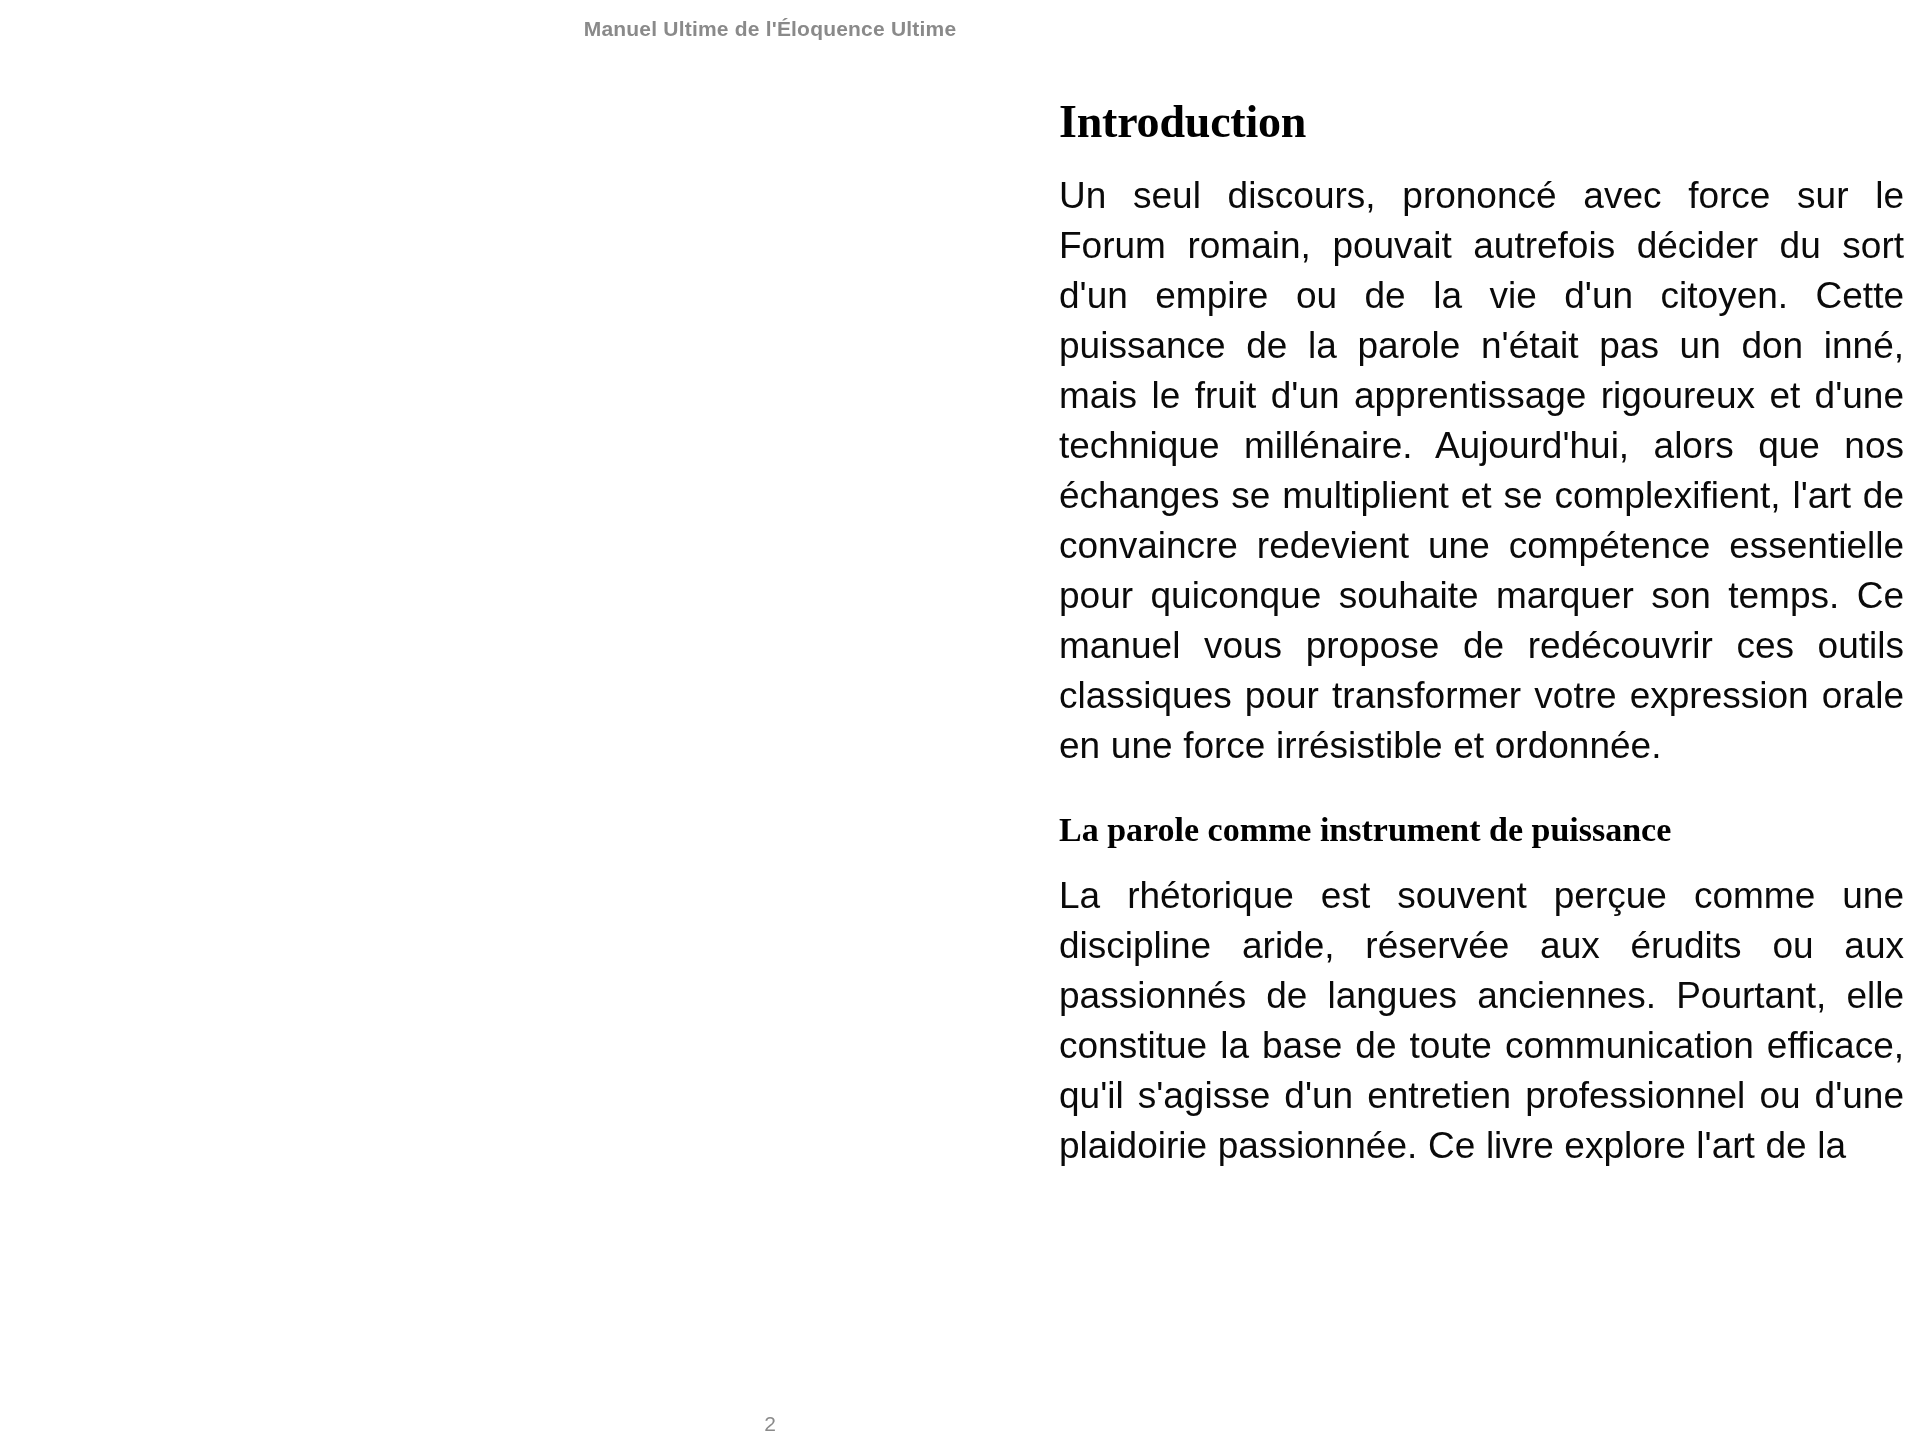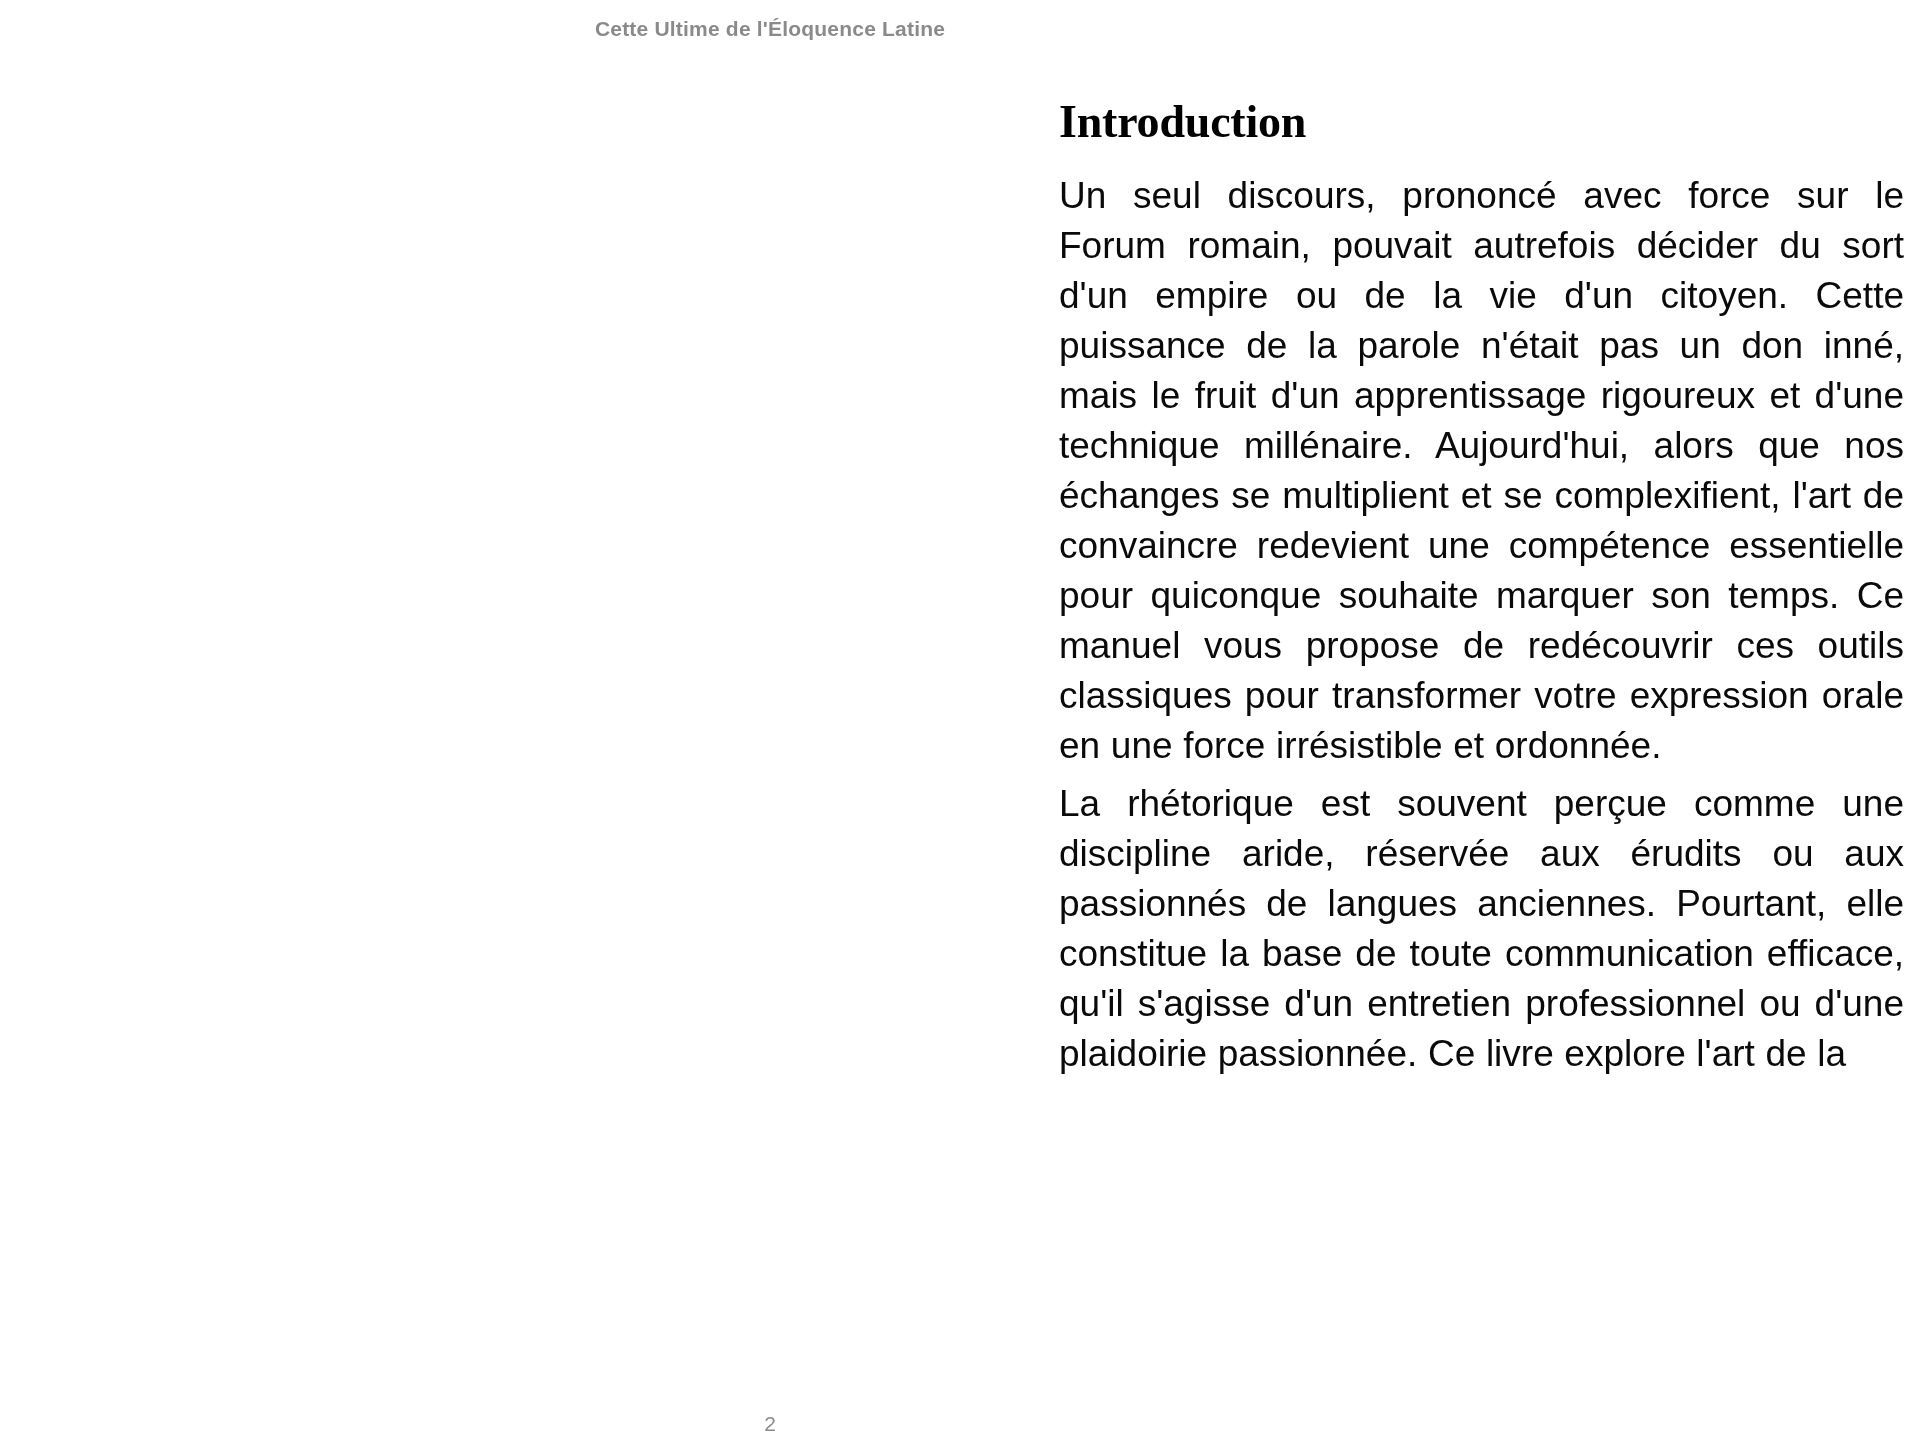--- a/index.html
+++ b/index.html
@@ -86,26 +86,27 @@
     -webkit-hyphens: auto;
     hyphens: auto;
     word-spacing: 0.01em;
   }
 
   .body-par:last-child { margin-bottom: 12px; }
 </style>
 </head>
 <body>
 
-<div class="running-head">Cette Ultime de l'Éloquence Latine</div>
+<div class="running-head">Manuel Ultime de l'Éloquence Ultime</div>
 
 <div class="column">
 
   <h1 class="chapter-title">Introduction</h1>
 
   <p class="body-par">Un seul discours, prononcé avec force sur le Forum romain, pouvait autrefois décider du sort d'un empire ou de la vie d'un citoyen. Cette puissance de la parole n'était pas un don inné, mais le fruit d'un apprentissage rigoureux et d'une technique millénaire. Aujourd'hui, alors que nos échanges se multiplient et se complexifient, l'art de convaincre redevient une compétence essentielle pour quiconque souhaite marquer son temps. Ce manuel vous propose de redécouvrir ces outils classiques pour transformer votre expression orale en une force irrésistible et ordonnée.</p>
 
+  <h2 class="section-title">La parole comme instrument de puissance</h2>
 
   <p class="body-par">La rhétorique est souvent perçue comme une discipline aride, réservée aux érudits ou aux passionnés de langues anciennes. Pourtant, elle constitue la base de toute communication efficace, qu'il s'agisse d'un entretien professionnel ou d'une plaidoirie passionnée. Ce livre explore l'art de la</p>
 
 </div>
 
 <div class="folio">2</div>
 
 </body></html>

